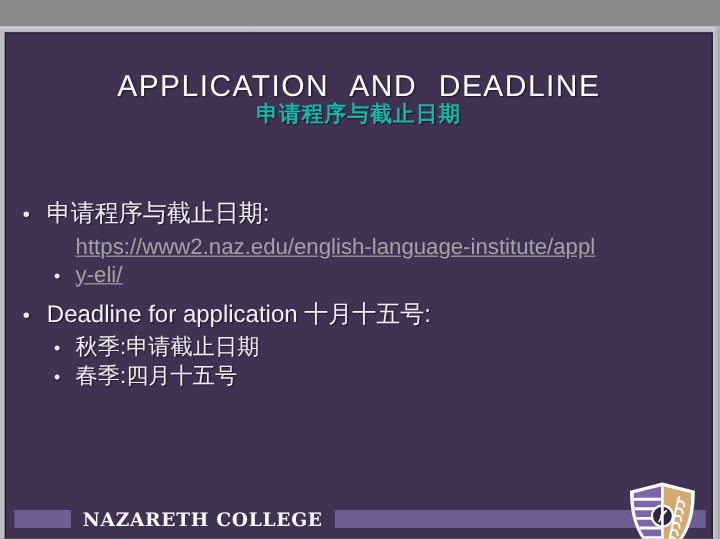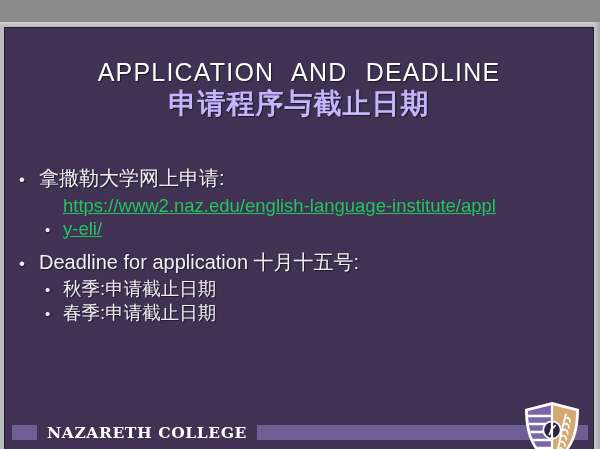--- a/index.html
+++ b/index.html
@@ -62,27 +62,28 @@
     color: #ffffff;
     font-size: 25px;
     font-weight: 400;
     letter-spacing: 1.2px;
     line-height: 1.12;
     word-spacing: 10px;
     text-shadow: 1px 1px 1px rgba(0,0,0,0.55);
     white-space: nowrap;
   }
   .title-zh {
-    color: #c4b5fd;
-    font-size: 28px;
+    color: #14b8a6;
+    font-size: 18px;
     font-weight: 700;
     line-height: 1.3;
     letter-spacing: 1px;
     text-shadow: 1px 1px 1px rgba(0,0,0,0.55);
     white-space: nowrap;
+    font-family: Liberation Mono, monospace;
   }
 
   
   .body-block {
     position: absolute;
     left: 14px;
     top: 137px;
     width: 560px;
   }
   .bullet-row {
@@ -117,21 +118,21 @@
     line-height: 1.3;
     padding-left: 26px;
   }
   .lvl2 > .marker {
     width: 18px;
     font-size: 15px;
   }
 
   .link-row { margin-top: 2px; }
   .link-text {
-    color: #22c55e;
+    color: #a3a3a3;
     text-decoration: underline;
     text-underline-offset: 1px;
     font-size: 18.5px;
     line-height: 1.24;
     display: inline-block;
     max-width: 440px;
     word-break: break-all;
     text-shadow: none;
     cursor: pointer;
   }
@@ -141,21 +142,21 @@
   .footer-band {
     position: absolute;
     left: 7px;
     top: 397px;
     width: 576px;
     height: 15px;
     background: #6f5e93;
   }
   .footer-logo {
     position: absolute;
-    left: 32px;
+    left: 54px;
     top: 389px;
     height: 30px;
     display: flex;
     align-items: center;
     padding: 0 10px;
     background: #413152;
   }
   .footer-logo .wordmark {
     color: #ffffff;
     font-family: "DejaVu Serif", "Liberation Serif", serif;
@@ -187,21 +188,21 @@
 
     <div class="title-block">
       <div class="title-en">APPLICATION   AND   DEADLINE</div>
       <div class="title-zh">申请程序与截止日期</div>
     </div>
 
     <div class="body-block">
 
       <div class="bullet-row lvl1">
         <span class="marker">•</span>
-        <span class="text">拿撒勒大学网上申请:</span>
+        <span class="text">申请程序与截止日期:</span>
       </div>
 
       <div class="bullet-row lvl2 link-row">
         <span class="marker">•</span>
         <span class="text">
           <a class="link-text" href="#">https://www2.naz.edu/english-language-institute/apply-eli/</a>
         </span>
       </div>
 
       <div class="spacer-sm"></div>
@@ -211,21 +212,21 @@
         <span class="text">Deadline for application   十月十五号:</span>
       </div>
 
       <div class="bullet-row lvl2">
         <span class="marker">•</span>
         <span class="text">秋季:申请截止日期</span>
       </div>
 
       <div class="bullet-row lvl2">
         <span class="marker">•</span>
-        <span class="text">春季:申请截止日期</span>
+        <span class="text">春季:四月十五号</span>
       </div>
 
     </div>
 
     <div class="footer-band"></div>
 
     <div class="footer-logo">
       <span class="wordmark">NAZARETH COLLEGE</span>
     </div>
 

